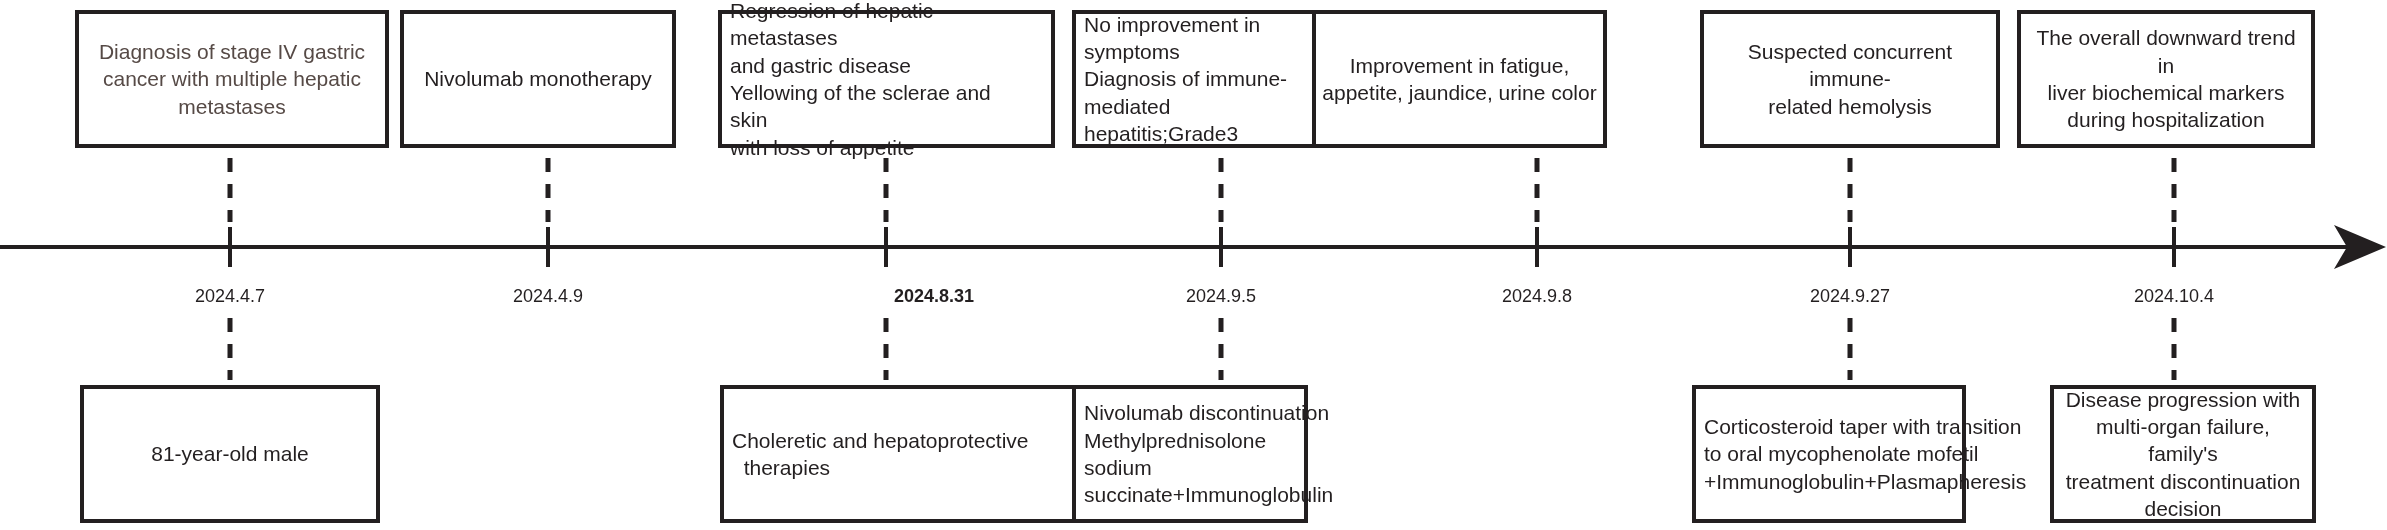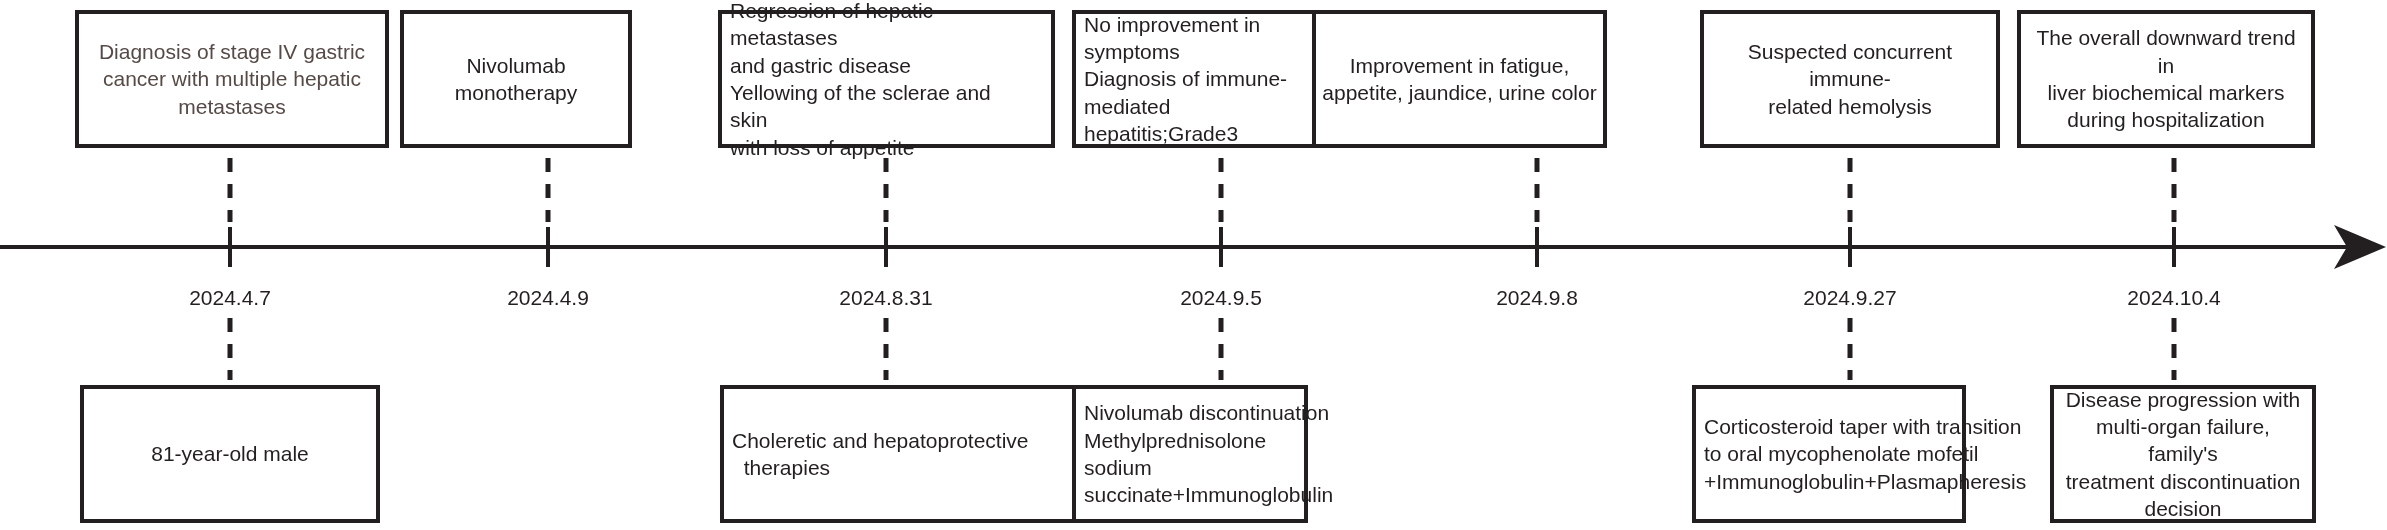--- a/index.html
+++ b/index.html
@@ -8,21 +8,21 @@
   .stage{position:absolute;inset:0;width:2387px;height:530px;}
   svg.lines{position:absolute;left:0;top:0;width:2387px;height:530px;}
   .box{position:absolute;box-sizing:border-box;background:#ffffff;
        border:4px solid #231f20;display:flex;align-items:center;
        font-size:21px;line-height:1.3;color:#231f20;white-space:pre-line;}
   .box.top{top:10px;height:138px;}
   .box.bottom{top:385px;height:138px;}
   .box.center{justify-content:center;text-align:center;padding:4px 6px;}
   .box.left{justify-content:flex-start;text-align:left;padding:4px 21px 4px 8px;}
   .date{position:absolute;top:286px;transform:translateX(-50%);
-        font-size:21px;color:#231f20;white-space:nowrap;}
+        font-size:18px;color:#231f20;white-space:nowrap;}
 </style>
 </head>
 <body>
 
 <div class="stage">
 
   <svg class="lines" viewBox="0 0 2387 530" xmlns="http://www.w3.org/2000/svg">
 
     <g stroke="#231f20">
       <line x1="0" y1="247" x2="2352" y2="247" stroke-width="4"></line>
@@ -56,21 +56,21 @@
       <line x1="1850" y1="318" x2="1850" y2="380"></line>
       <line x1="2174" y1="318" x2="2174" y2="380"></line>
     </g>
   </svg>
 
   <div class="box top center" style="left:75px;width:314px;">
     <span style="color: rgb(86, 74, 70);">Diagnosis of stage IV gastric
 cancer with multiple hepatic
 metastases</span>
   </div>
-  <div class="box top center" style="left:400px;width:232px;">
+  <div class="box top center" style="left:400px;width:276px;">
     <span>Nivolumab monotherapy</span>
   </div>
   <div class="box top left" style="left:718px;width:337px;">
     <span>Regression of hepatic metastases
 and gastric disease
 Yellowing of the sclerae and skin
 with loss of appetite</span>
   </div>
   <div class="box top left" style="left:1072px;width:272px;">
     <span>No improvement in symptoms
@@ -86,21 +86,21 @@
 related hemolysis</span>
   </div>
   <div class="box top center" style="left:2017px;width:298px;">
     <span>The overall downward trend in
 liver biochemical markers
 during hospitalization</span>
   </div>
 
   <div class="date" style="left:230px;">2024.4.7</div>
   <div class="date" style="left:548px;">2024.4.9</div>
-  <div class="date" style="left:886px;">2024.8.31</div>
+  <div class="date" style="left:934px;font-weight:bold;">2024.8.31</div>
   <div class="date" style="left:1221px;">2024.9.5</div>
   <div class="date" style="left:1537px;">2024.9.8</div>
   <div class="date" style="left:1850px;">2024.9.27</div>
   <div class="date" style="left:2174px;">2024.10.4</div>
 
   <div class="box bottom center" style="left:80px;width:300px;">
     <span>81-year-old male</span>
   </div>
   <div class="box bottom left" style="left:720px;width:360px;">
     <span>Choleretic and hepatoprotective

